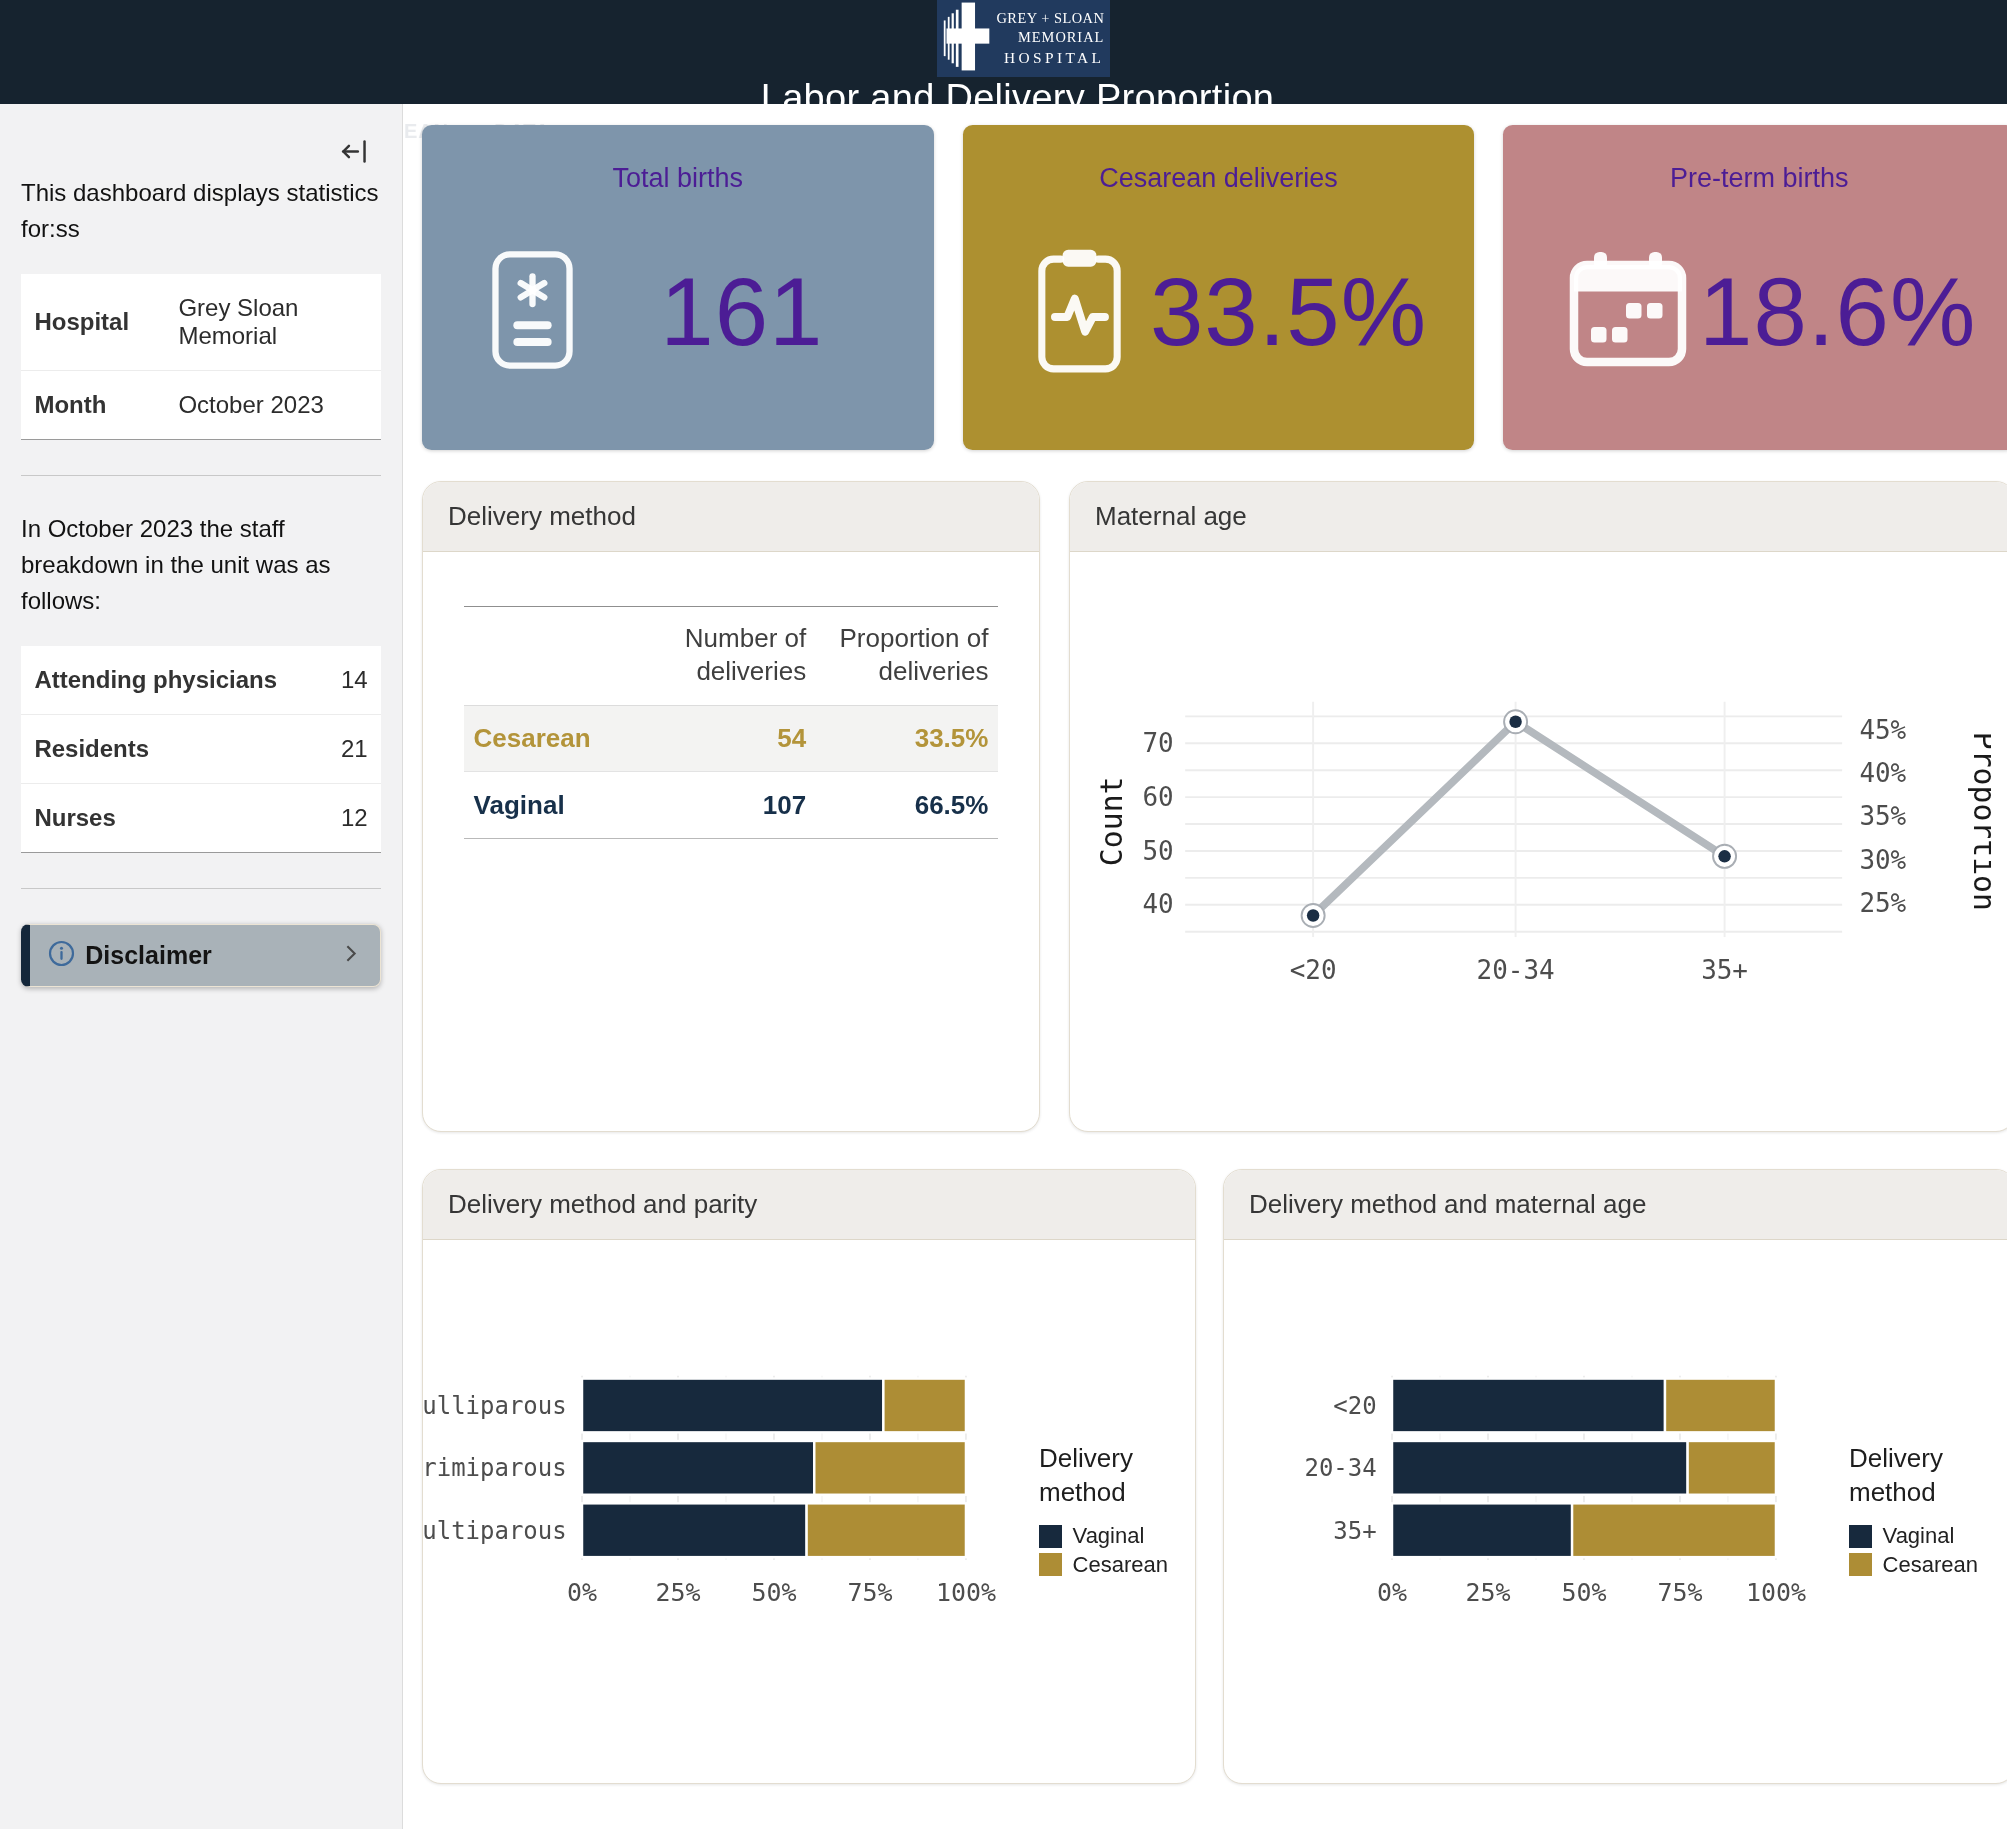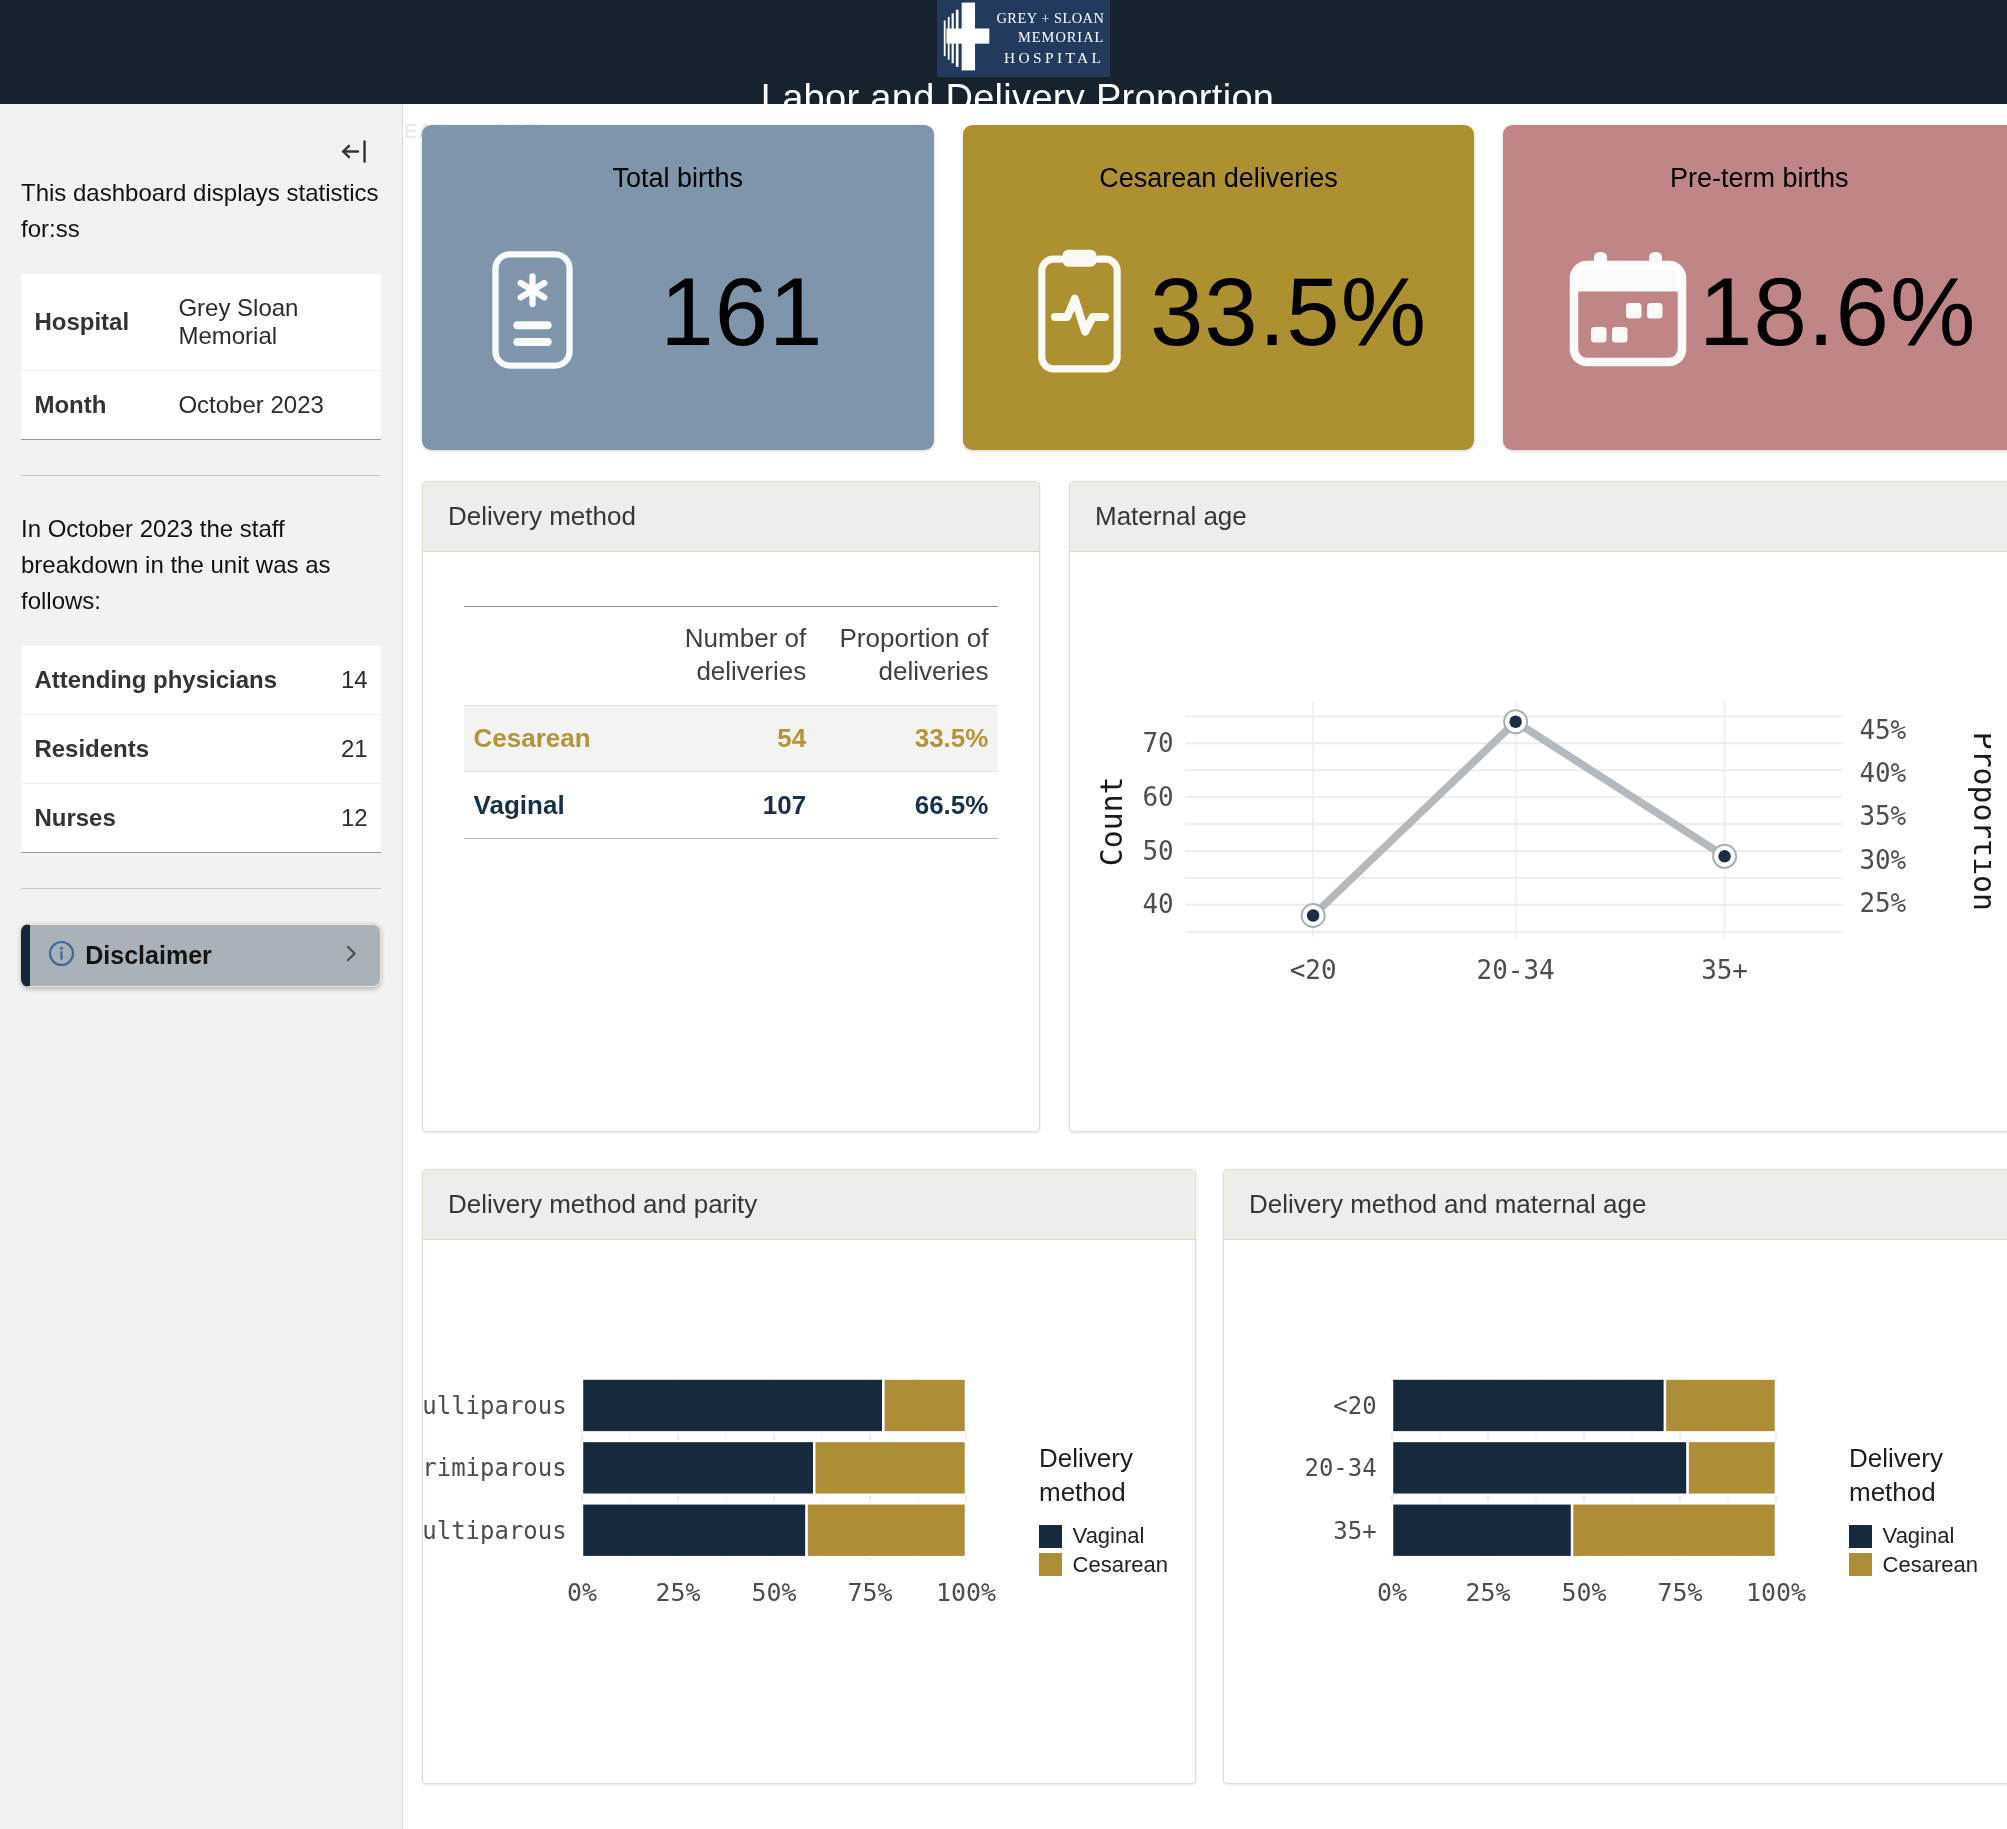--- a/index.html
+++ b/index.html
@@ -30,29 +30,29 @@
   .side-table .lbl{font-weight:700;color:#333;width:40%;}
   .side-table.staff .lbl{width:78%;}
   .side-table.staff .val{text-align:right;}
   .side-hr{border:none;border-top:1.9px solid #c8c8c8;margin:35px 0;}
   .disclaimer{margin-top:35px;background:#a9b2b8;border:1.9px solid #ece4d4;border-left:9.6px solid #14273a;border-radius:7.7px;height:61px;display:flex;align-items:center;padding:0 17.3px;box-shadow:0 1.9px 4.8px rgba(0,0,0,.25);cursor:pointer;}
   .disc-label{font-size:25px;font-weight:700;color:#141414;margin-left:9px;flex:1;}
 
   
   .main{flex:1;padding:21px 13.4px 0 19px;box-sizing:border-box;}
   .vb-row{display:flex;gap:29px;height:325px;}
-  .vb{flex:1;border-radius:9.6px;color:#000000;display:flex;flex-direction:column;box-shadow:0 1px 3.8px rgba(0,0,0,.18);}
+  .vb{flex:1;border-radius:9.6px;color:#4c1d95;display:flex;flex-direction:column;box-shadow:0 1px 3.8px rgba(0,0,0,.18);}
   .vb-title{text-align:center;margin-top:38px;font-size:27px;font-weight:500;}
   .vb-body{flex:1;display:flex;align-items:center;padding-bottom:21px;}
   .vb-icon{margin-left:60px;flex-shrink:0;}
   .vb-value{flex:1;text-align:center;font-size:96px;font-weight:400;margin-right:33px;letter-spacing:1px;}
 
   .row2{display:flex;gap:29px;margin-top:31px;height:651px;}
   .row3{display:flex;gap:27px;margin-top:37px;height:615px;}
-  .card{background:#fff;border:1.9px solid #e3ddd0;border-radius:4px;box-shadow:0 1px 2.9px rgba(0,0,0,.10);display:flex;flex-direction:column;overflow:hidden;box-sizing:border-box;}
+  .card{background:#fff;border:1.9px solid #e3ddd0;border-radius:19px;box-shadow:0 1px 2.9px rgba(0,0,0,.10);display:flex;flex-direction:column;overflow:hidden;box-sizing:border-box;}
   .card-header{background:#efedea;border-bottom:1.9px solid #ddd7c9;padding:19px 25px;font-size:26px;color:#363636;font-weight:500;flex-shrink:0;}
   .card-body{flex:1;display:flex;align-items:center;justify-content:center;min-height:0;}
   .card.delivery{width:618px;}
   .card.maternal{flex:1;}
   .card.parity{width:774px;}
   .card.agebars{flex:1;}
   .card.delivery .card-body{align-items:flex-start;padding-top:54px;}
 
   
   .dm-table{width:534px;border-collapse:collapse;font-size:26px;}

